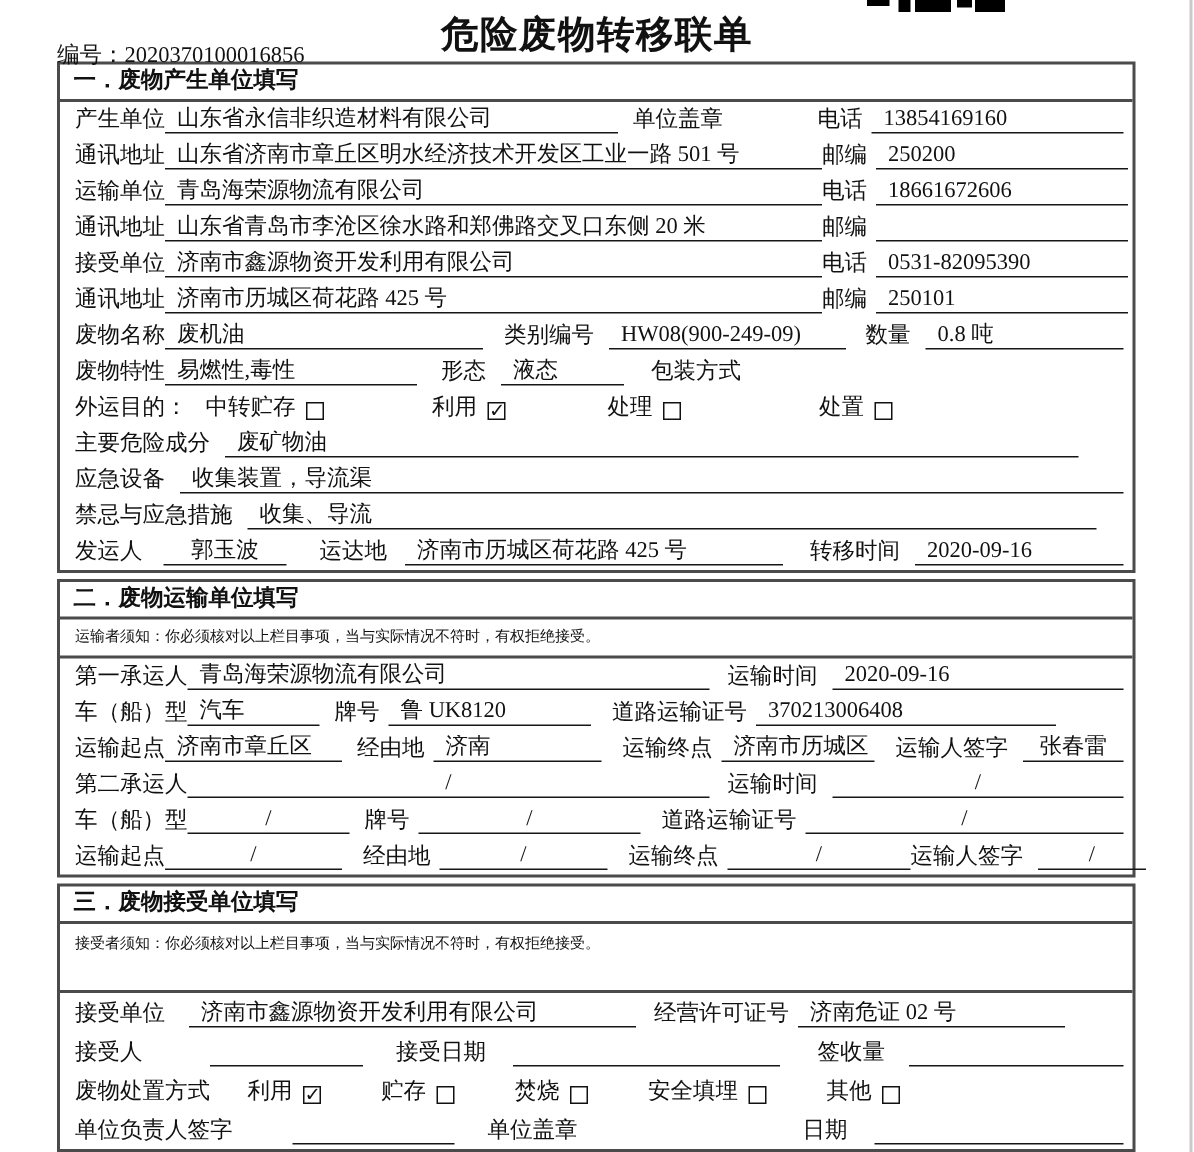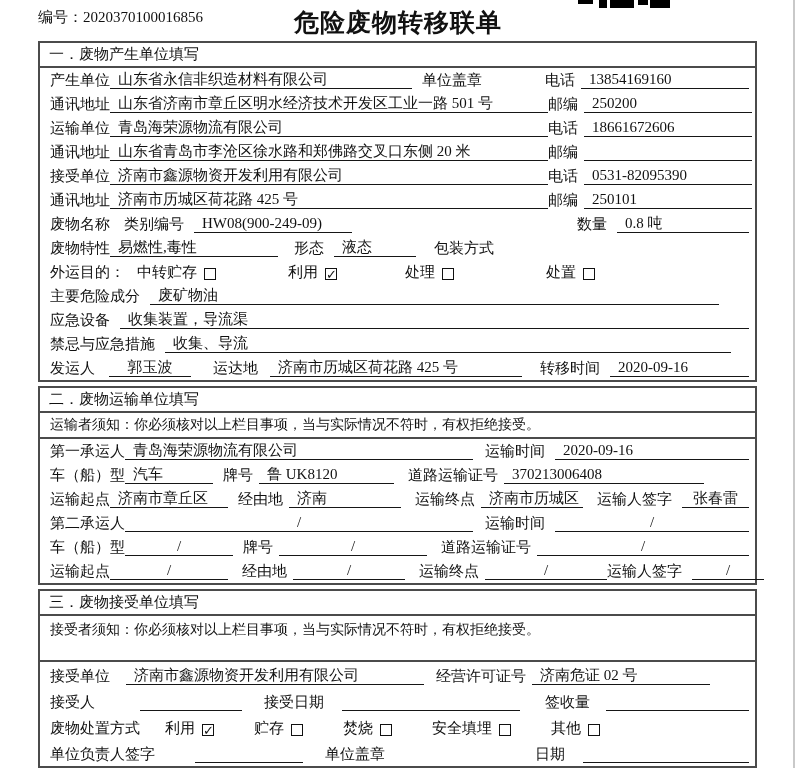--- a/index.html
+++ b/index.html
@@ -14,35 +14,35 @@
   
   .stamp-frag { position:absolute; left:578px; top:0; width:110px; height:9px; overflow:hidden; }
   .stamp-frag i { display:inline-block; background:#000; vertical-align:top; }
   .stamp-frag .a { width:15px; height:4px; margin-right:6px; }
   .stamp-frag .b { width:8px;  height:8px; margin-right:3px; }
   .stamp-frag .c { width:24px; height:8px; margin-right:4px; }
   .stamp-frag .d { width:10px; height:5px; margin-right:2px; }
   .stamp-frag .e { width:20px; height:8px; }
 
   .doc-header { position:relative; height:41px; }
-  .doc-no { position:absolute; left:38px; top:8px; font-size:15px; white-space:nowrap; }
+  .doc-no { position:absolute; left:38px; top:27px; font-size:15px; white-space:nowrap; }
   .title {
     position:absolute; left:0; right:0; top:6px; text-align:center;
     font-family:"Liberation Sans","DejaVu Sans",sans-serif;
     font-size:25px; font-weight:bold; letter-spacing:1px;
   }
 
   .form { margin:0 39px 0 38px; width:719px; }
   .sec { border:2px solid #4b4b4b; background:#fff; margin-bottom:4px; }
   .sec-head {
     font-family:"Liberation Sans","DejaVu Sans",sans-serif;
-    font-weight:normal; font-size:15px; padding:2px 8px 3px 9px;
+    font-weight:bold; font-size:15px; padding:2px 8px 3px 9px;
     border-bottom:2px solid #4b4b4b; line-height:18px;
   }
-  .notice { font-size:14px; padding:3px 8px 4px 10px; border-bottom:2px solid #4b4b4b; line-height:17px; white-space:nowrap; }
+  .notice { font-size:10px; padding:3px 8px 4px 10px; border-bottom:2px solid #4b4b4b; line-height:17px; white-space:nowrap; }
 
   .row {
     display:flex; align-items:flex-end; height:24px;
     padding:0 6px 3px 10px; font-size:15px; white-space:nowrap; line-height:17px;
   }
   .sec3 .row { height:26px; }
   .sec3 .notice { padding-top:5px; padding-bottom:22px; }
   .lb { flex:none;margin-top:23px; }
   .uv {
     border-bottom:1px solid #161616; min-height:18px; padding:0 4px 0 8px;
@@ -128,20 +128,21 @@
 
       <div class="row">
         <span class="lb">通讯地址</span>
         <span class="uv" style="width:438px">济南市历城区荷花路 425 号</span>
         <span class="lb mla">邮编</span>
         <span class="uv ml6" style="width:168px">250101</span>
       </div>
 
       <div class="row">
         <span class="lb">废物名称</span>
+        <span class="uv" style="width:212px">废机油</span>
         <span class="lb ml14">类别编号</span>
         <span class="uv ml10" style="width:158px">HW08(900-249-09)</span>
         <span class="lb mla">数量</span>
         <span class="uv ml10" style="width:132px">0.8 吨</span>
       </div>
 
       <div class="row">
         <span class="lb">废物特性</span>
         <span class="uv" style="width:168px">易燃性,毒性</span>
         <span class="lb ml16">形态</span>

